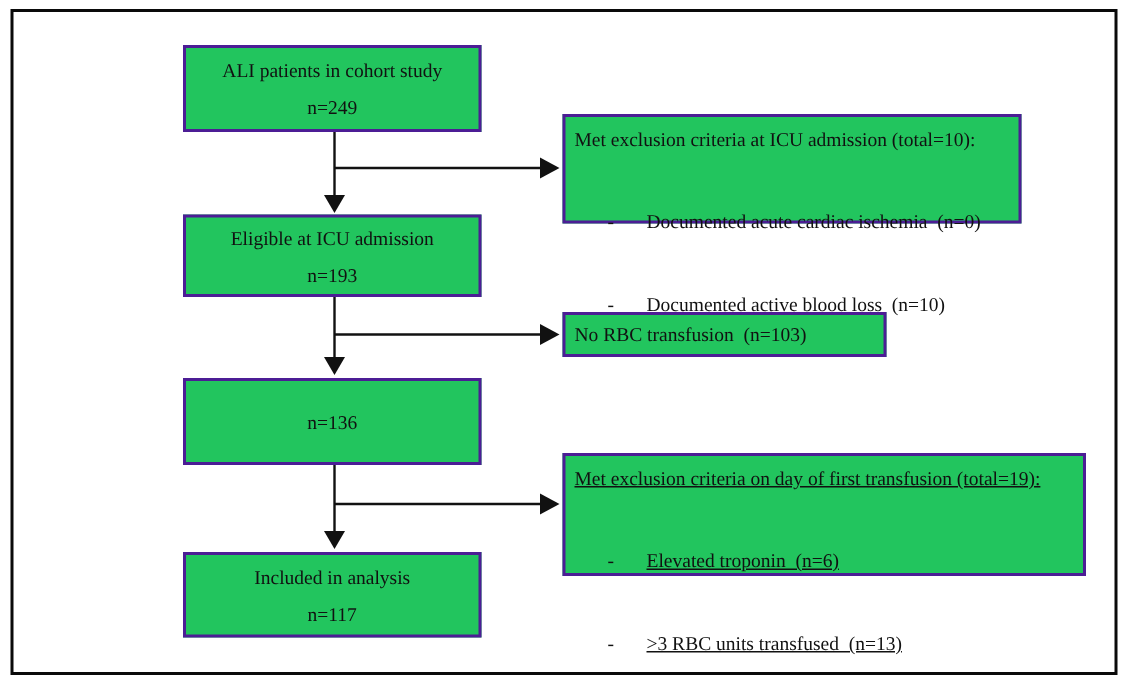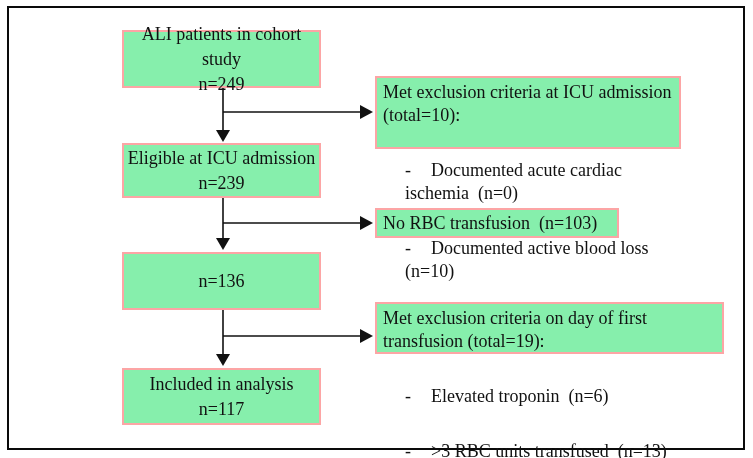--- a/index.html
+++ b/index.html
@@ -20,25 +20,25 @@
     left: 7px;
     top: 6px;
     width: 734px;
     height: 440px;
     border: 2px solid #0a0a0a;
     background: #ffffff;
     box-sizing: content-box;
   }
   .node {
     position: absolute;
-    border: 2px solid #fca5a5;
-    background: #86efac;
+    border: 2px solid #4c1d95;
+    background: #22c55e;
     box-sizing: border-box;
     color: #111111;
-    font-size: 18px;
+    font-size: 13px;
   }
   .main-node {
     left: 122px;
     width: 199px;
     display: flex;
     flex-direction: column;
     align-items: center;
     justify-content: center;
   }
   .main-node .line {
@@ -62,22 +62,22 @@
   }
   .side-node .dash {
     display: inline-block;
     width: 26px;
   }
   #box-1 { top: 30px;  height: 58px; }
   #box-2 { top: 143px; height: 55px; }
   #box-3 { top: 252px; height: 58px; }
   #box-4 { top: 368px; height: 57px; }
   #side-1 { top: 76px;  width: 306px; height: 73px; }
-  #side-2 { top: 208px; width: 244px; height: 30px; display:flex; align-items:center; padding-top:0; }
-  #side-3 { top: 302px; width: 349px; height: 52px; }
+  #side-2 { top: 208px; width: 216px; height: 30px; display:flex; align-items:center; padding-top:0; }
+  #side-3 { top: 302px; width: 349px; height: 82px; text-decoration: underline; }
   #side-2 .title { line-height: normal; }
   .connectors {
     position: absolute;
     left: 0;
     top: 0;
     pointer-events: none;
   }
 </style>
 </head>
 <body>
@@ -85,21 +85,21 @@
 <div class="canvas">
   <div class="frame"></div>
 
   <div class="node main-node" id="box-1">
     <div class="line">ALI patients in cohort study</div>
     <div class="line">n=249</div>
   </div>
 
   <div class="node main-node" id="box-2">
     <div class="line">Eligible at ICU admission</div>
-    <div class="line">n=239</div>
+    <div class="line">n=193</div>
   </div>
 
   <div class="node main-node" id="box-3">
     <div class="line">n=136</div>
   </div>
 
   <div class="node main-node" id="box-4">
     <div class="line">Included in analysis</div>
     <div class="line">n=117</div>
   </div>

